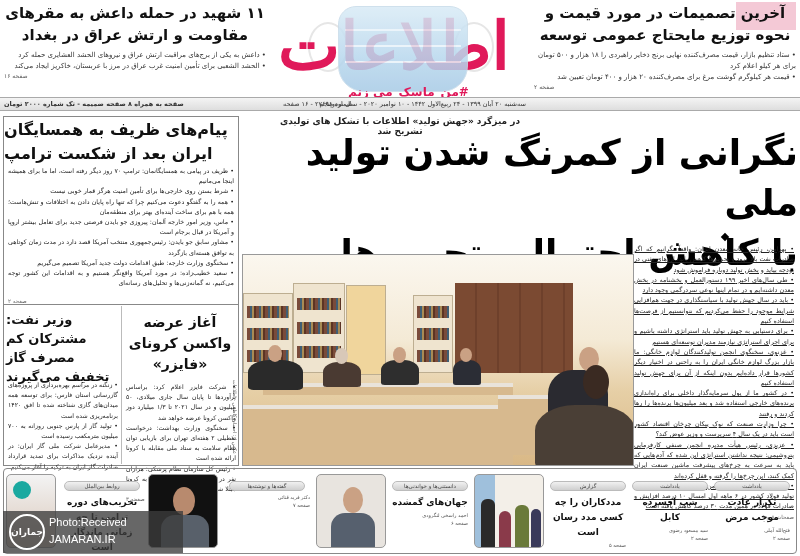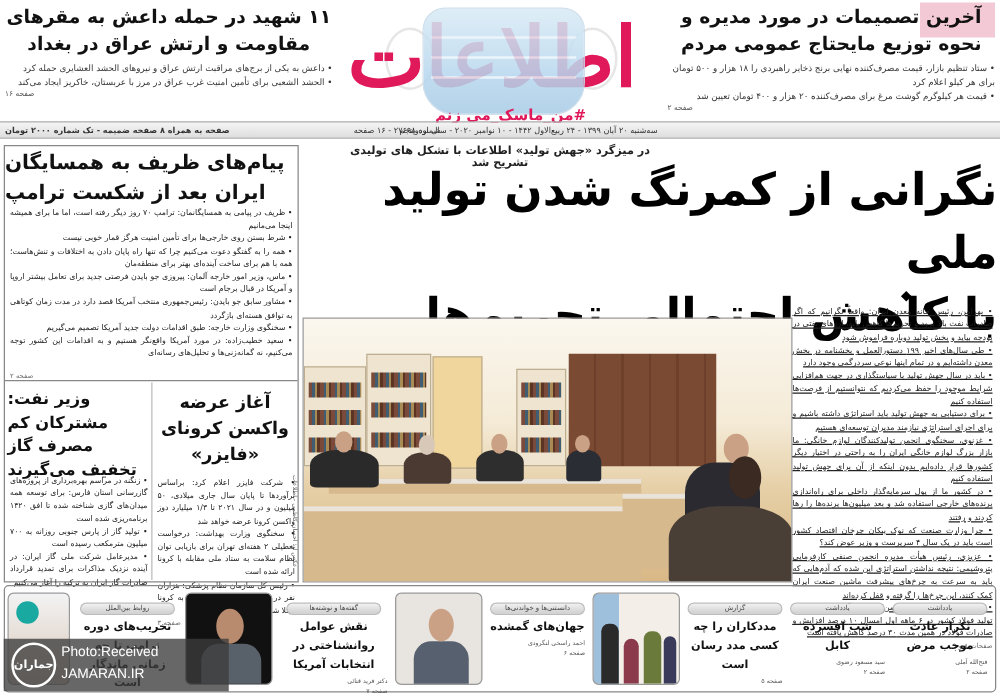--- a/index.html
+++ b/index.html
@@ -93,21 +93,21 @@
   <div class="mask">
     <div class="pleat" style="top:22px"></div>
     <div class="pleat" style="top:38px"></div>
     <div class="pleat" style="top:54px"></div>
   </div>
   <div class="hashtag">#من_ماسک_می زنم</div>
 </div>
 
 <div class="abs top-right-story">
   <div class="kicker-bg"></div>
-  <div class="h">آخرین تصمیمات در مورد مدیره و نحوه توزیع مایحتاج عمومی مردم</div>
+  <div class="h">آخرین تصمیمات در مورد قیمت و نحوه توزیع مایحتاج عمومی توسعه</div>
   <div class="b">• ستاد تنظیم بازار، قیمت مصرف‌کننده نهایی برنج ذخایر راهبردی را ۱۸ هزار و ۵۰۰ تومان برای هر کیلو اعلام کرد</div>
   <div class="b" style="margin-top:0">• قیمت هر کیلوگرم گوشت مرغ برای مصرف‌کننده ۲۰ هزار و ۴۰۰ تومان تعیین شد</div>
   <div class="page-ref">صفحه ۲</div>
 </div>
 
 <div class="abs dateline">
   <span class="right">سه‌شنبه ۲۰ آبان ۱۳۹۹ - ۲۴ ربیع‌الاول ۱۴۴۲ - ۱۰ نوامبر ۲۰۲۰ - سال نودوپنجم</span>
   <span class="mid">شماره ۲۷۶۹۸ - ۱۶ صفحه</span>
   <span class="left">صفحه به همراه ۸ صفحه ضمیمه - تک شماره ۲۰۰۰ تومان</span>
 </div>
@@ -228,21 +228,20 @@
     <div class="title">جهان‌های گمشده</div>
     <div class="byline">احمد راسخی لنگرودی</div>
     <div class="byline">صفحه ۶</div>
   </div>
   <div class="thumb" style="right:410px;width:70px;background:#e8e4df;">
     <div style="position:absolute;left:14px;top:38px;width:44px;height:36px;background:#56606e;border-radius:14px 14px 0 0;"></div>
     <div style="position:absolute;left:26px;top:12px;width:20px;height:26px;background:#caa184;border-radius:50%;"></div>
   </div>
   <div class="teaser" style="right:486px;width:86px;">
     <div class="tab">گفته‌ها و نوشته‌ها</div>
-    <div class="title">نقش عوامل روانشناختی در انتخابات آمریکا</div>
     <div class="byline">دکتر فرید قنائی</div>
     <div class="byline">صفحه ۷</div>
   </div>
   <div class="thumb" style="right:578px;width:70px;background:#111;">
     <div style="position:absolute;left:12px;top:40px;width:48px;height:34px;background:#58606a;border-radius:14px 14px 0 0;"></div>
     <div style="position:absolute;left:24px;top:12px;width:22px;height:28px;background:#b88a6e;border-radius:50%;"></div>
   </div>
   <div class="teaser" style="right:654px;width:80px;">
     <div class="tab">روابط بین‌الملل</div>
     <div class="title">تخریب‌های دوره ترامپ تا چه زمانی ماندگار است</div>

